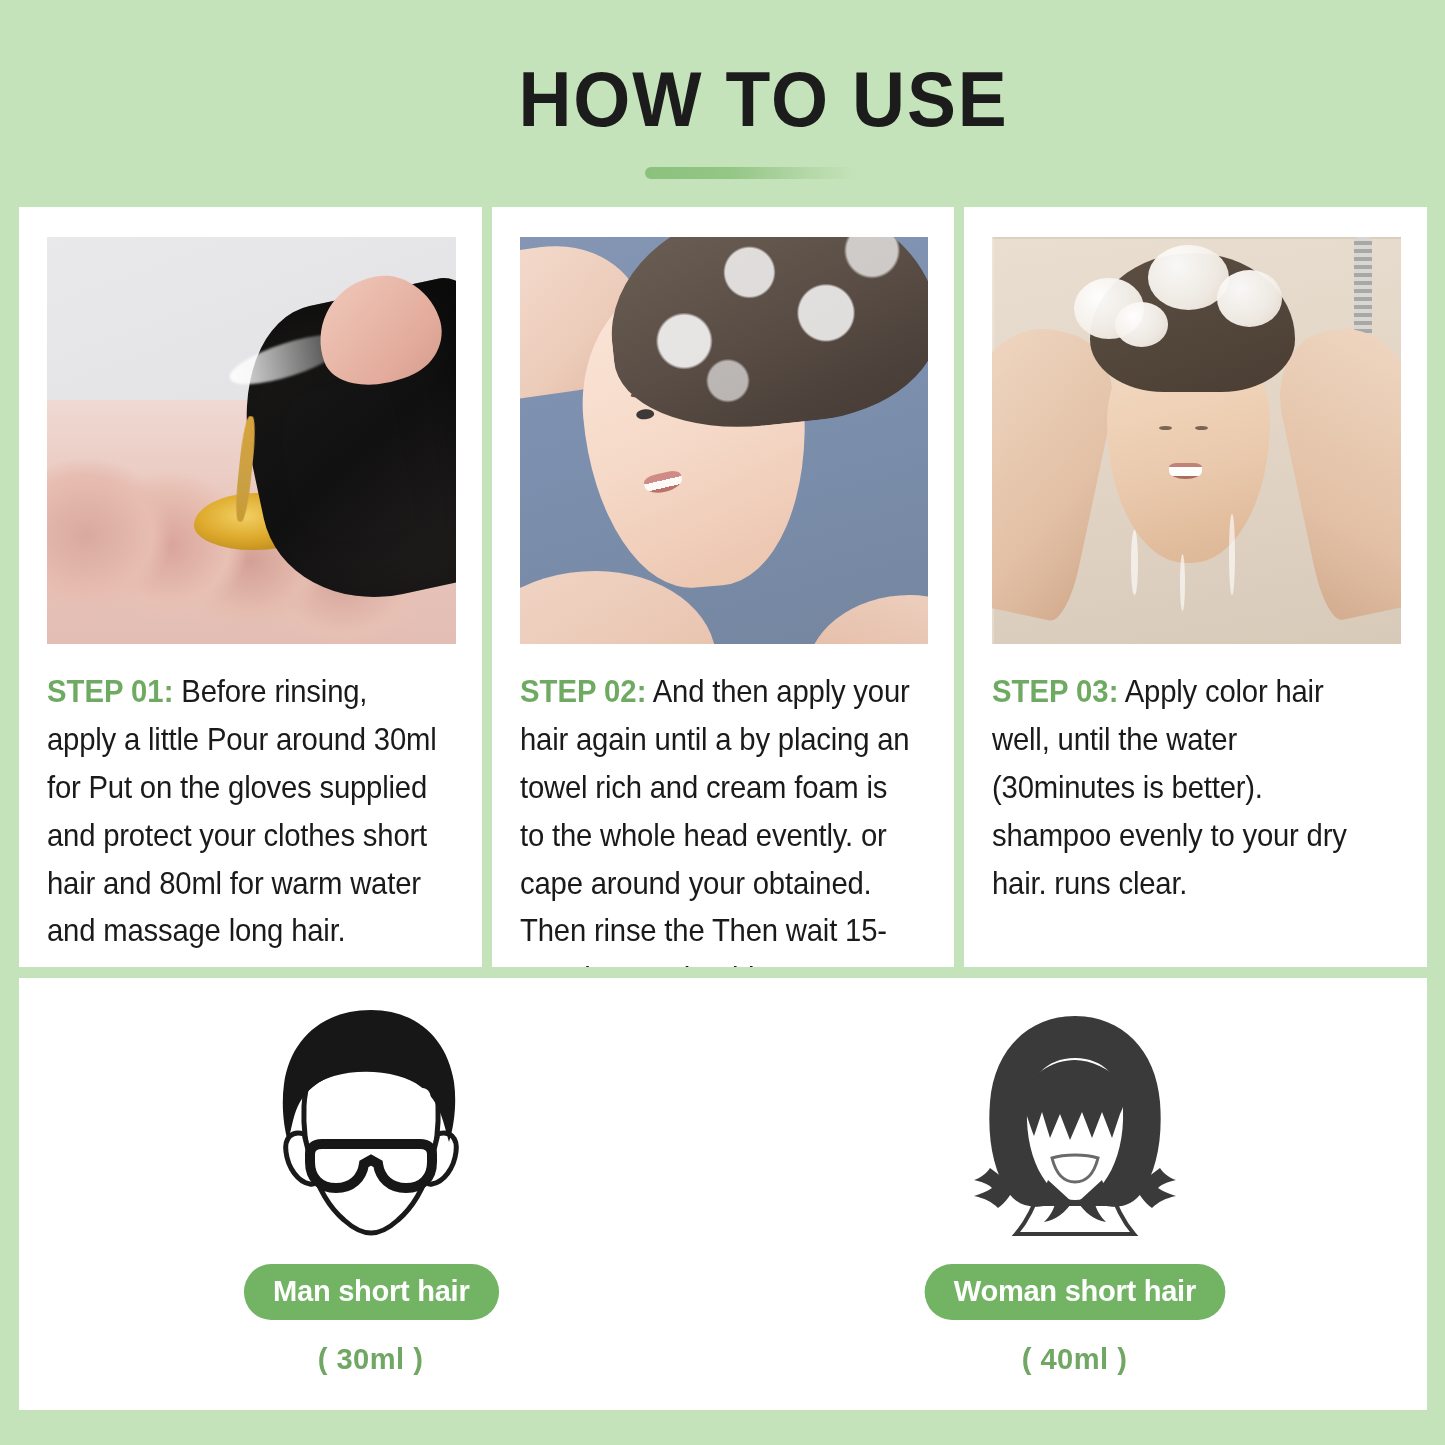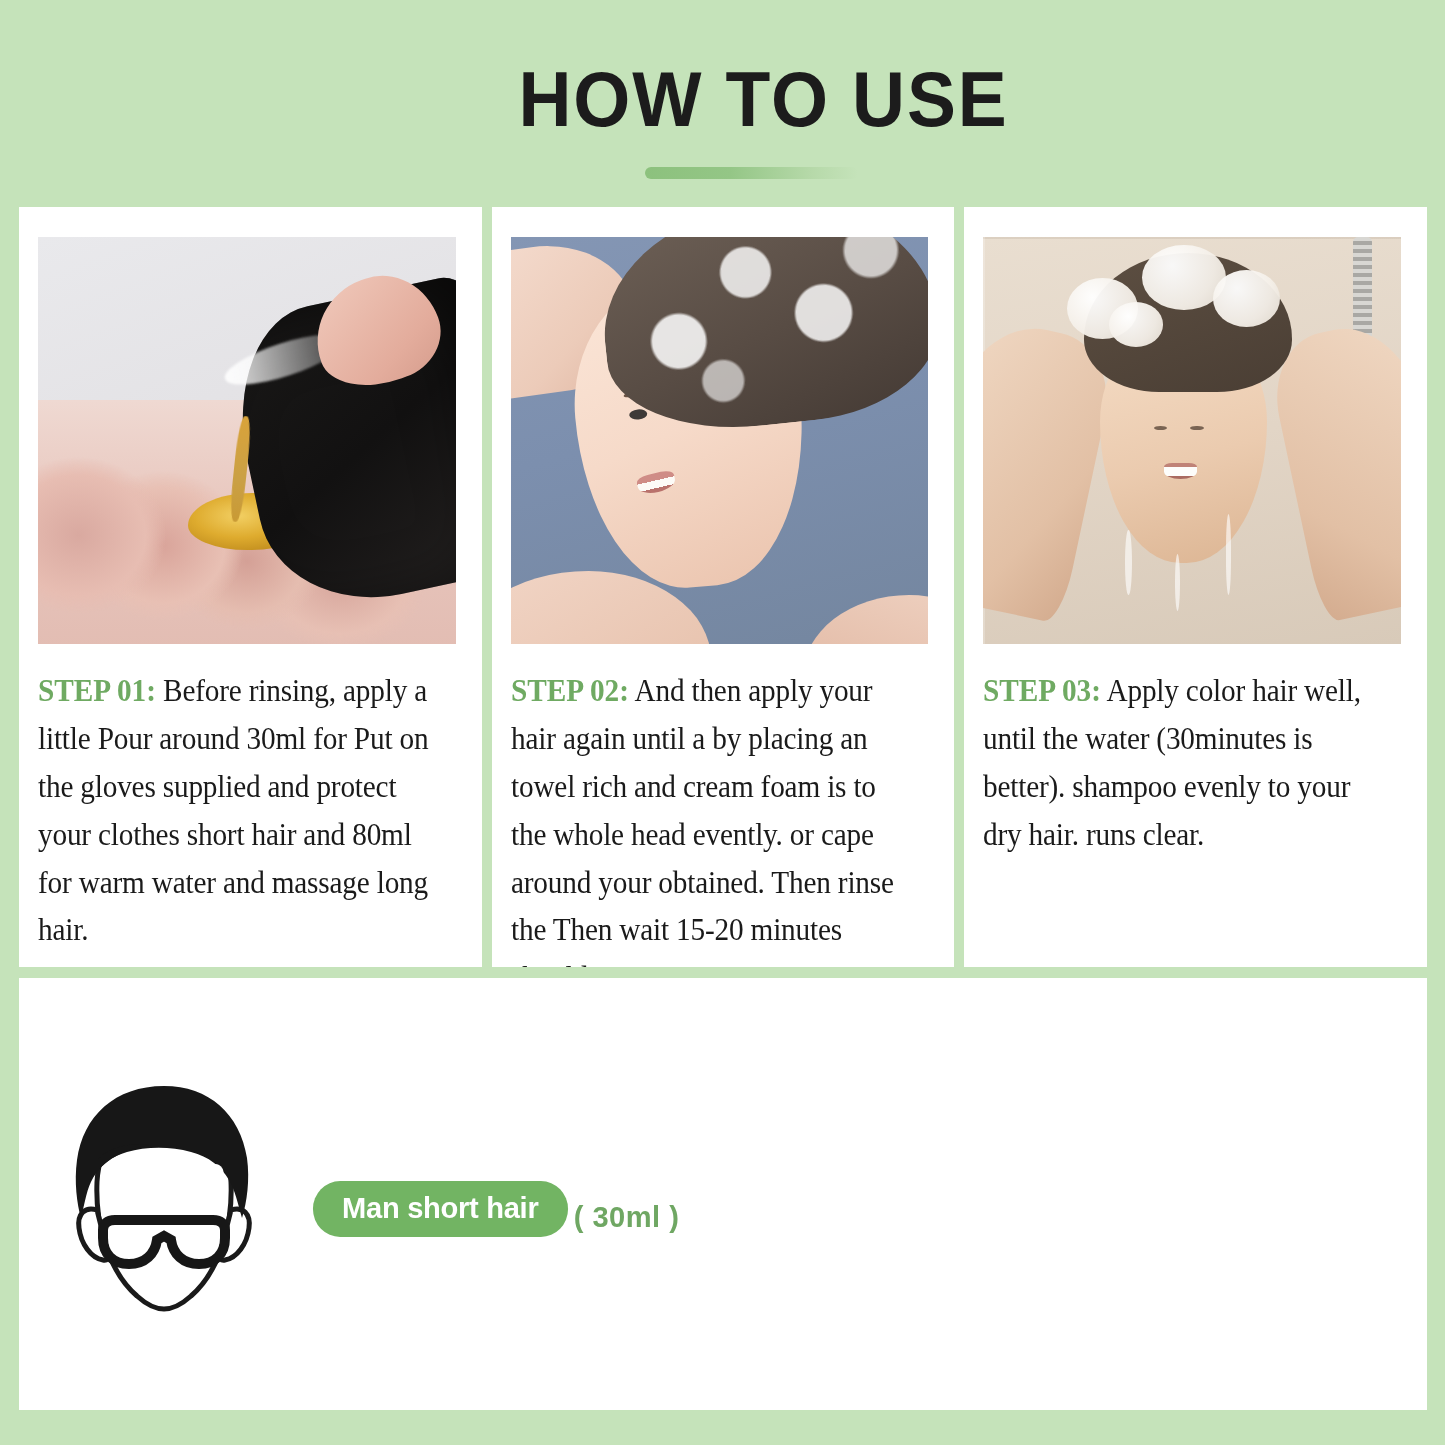--- a/index.html
+++ b/index.html
@@ -59,24 +59,23 @@
     top: 207px;
     width: 1408px;
     height: 760px;
     display: flex;
     gap: 10px;
   }
   .step-card {
     position: relative;
     flex: 1 1 0;
     background: #ffffff;
-    padding: 30px 26px 0 19px;
+    padding: 30px 26px 0 28px;
     box-sizing: border-box;
     overflow: hidden;
-    font-family: Liberation Serif, serif;
   }
   .step-photo {
     position: relative;
     width: 100%;
     height: 407px;
     overflow: hidden;
   }
   .step-text {
     margin-top: 24px;
     font-size: 30.5px;
@@ -329,20 +328,21 @@
     top: 978px;
     width: 1408px;
     height: 432px;
     background: #ffffff;
     display: flex;
   }
   .hair-option {
     flex: 1 1 0;
     position: relative;
     display: flex;
+    flex-direction: column;
     align-items: center;
     justify-content: flex-start;
     padding-top: 24px;
     box-sizing: border-box;
   }
   .hair-figure {
     width: 290px;
     height: 256px;
     position: relative;
   }
@@ -455,17 +455,34 @@
           <path d="M145 8 C96 8 64 38 58 82 C55 104 58 126 62 140 C66 124 68 110 74 100 C82 86 94 78 108 74 C126 69 150 68 172 74 C190 79 202 88 210 102 C216 112 219 126 223 140 C228 124 231 102 228 80 C221 36 190 8 145 8 Z" fill="#171717"></path>
           <path d="M76 96 C88 80 108 70 132 67 C108 64 88 70 76 84 Z" fill="#171717"></path>
           <path d="M196 86 C202 86 206 92 204 98 C202 104 195 105 192 100 C190 96 192 87 196 86 Z" fill="#ffffff"></path>
           <path d="M96 142 L194 142 C202 142 206 146 206 152 L206 160 C206 176 196 186 180 186 C164 186 154 176 152 162 L145 158 L138 162 C136 176 126 186 110 186 C94 186 84 176 84 160 L84 152 C84 146 88 142 96 142 Z" fill="none" stroke="#171717" stroke-width="10"></path>
         </svg>
       </div>
       <div class="hair-pill">Man short hair</div>
       <div class="hair-volume">( 30ml )</div>
     </div>
 
+    <div class="hair-option">
+      <div class="hair-figure">
+        <svg viewBox="0 0 290 256" xmlns="http://www.w3.org/2000/svg">
+          <path d="M110 186 C104 204 98 218 86 232 L204 232 C192 218 186 204 180 186 Z" fill="#ffffff" stroke="#3a3a3a" stroke-width="4"></path>
+          <path d="M145 14 C98 14 64 48 60 100 C57 138 64 170 78 190 C86 202 98 206 110 204 L180 204 C192 206 204 202 212 190 C226 170 233 138 230 100 C226 48 192 14 145 14 Z" fill="#3a3a3a"></path>
+          <path d="M145 56 C116 56 98 76 97 108 C96 134 102 158 112 174 C122 190 133 198 145 198 C157 198 168 190 178 174 C188 158 194 134 193 108 C192 76 174 56 145 56 Z" fill="#ffffff"></path>
+          <path d="M92 96 C96 112 100 124 104 134 L112 110 L120 136 L130 112 L140 138 L152 110 L162 136 L172 110 L182 136 L190 112 C194 104 196 94 196 84 C180 66 160 58 145 58 C122 58 100 72 92 96 Z" fill="#3a3a3a"></path>
+          <path d="M60 166 C56 172 50 176 44 178 C52 180 58 182 62 186 C56 190 50 192 44 194 C54 196 62 200 68 206 C76 200 82 192 84 184 Z" fill="#3a3a3a"></path>
+          <path d="M230 166 C234 172 240 176 246 178 C238 180 232 182 228 186 C234 190 240 192 246 194 C236 196 228 200 222 206 C214 200 208 192 206 184 Z" fill="#3a3a3a"></path>
+          <path d="M118 178 C114 190 108 198 100 204 C110 206 118 204 126 198 C124 208 120 214 114 220 C126 218 136 210 142 200 Z" fill="#3a3a3a"></path>
+          <path d="M172 178 C176 190 182 198 190 204 C180 206 172 204 164 198 C166 208 170 214 176 220 C164 218 154 210 148 200 Z" fill="#3a3a3a"></path>
+          <path d="M122 156 C134 152 156 152 168 156 C164 172 156 180 145 180 C134 180 126 172 122 156 Z" fill="#ffffff" stroke="#6a6a6a" stroke-width="3"></path>
+        </svg>
+      </div>
+      <div class="hair-pill">Woman short hair</div>
+      <div class="hair-volume">( 40ml )</div>
+    </div>
 
 
   </div>
 
 </div>
 
 </body></html>

